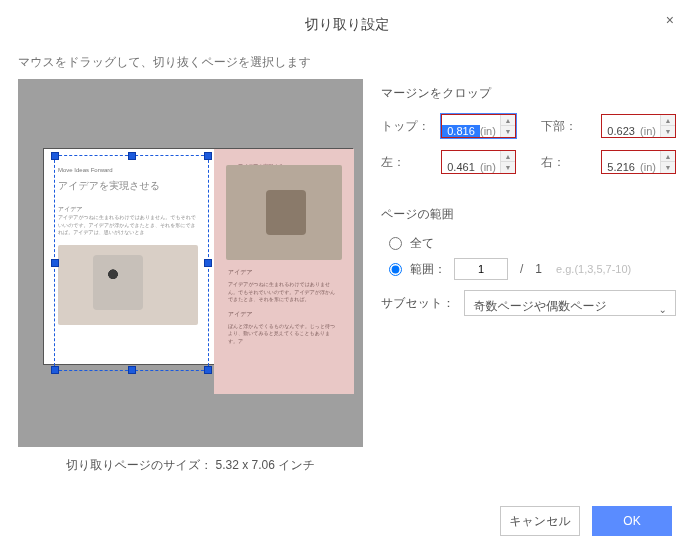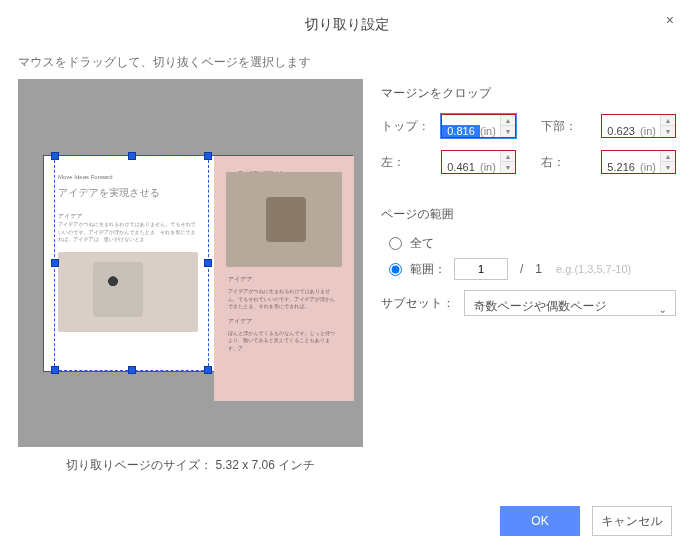--- a/index.html
+++ b/index.html
@@ -41,21 +41,21 @@
   .preview-area {
     width: 345px;
     height: 368px;
     background: #9f9f9f;
     position: relative;
     overflow: hidden;
   }
   .page {
     position: absolute;
     left: 25px;
-    top: 76px;
+    top: 69px;
     width: 310px;
     height: 217px;
     background: #fff;
     border: 1px solid #555;
   }
   .crop-rect {
     position: absolute;
     left: 36px;
     top: 76px;
     width: 155px;
@@ -279,15 +279,15 @@
       <span>サブセット：</span>
       <div class="subset-select">
         <span>奇数ページや偶数ページ</span>
         <span class="chev">⌄</span>
       </div>
     </div>
   </div>
 </div>
 
 <div class="footer">
+  <button class="btn">キャンセル</button>
   <button class="btn primary">OK</button>
-  <button class="btn">キャンセル</button>
 </div>
 
 </body></html>

